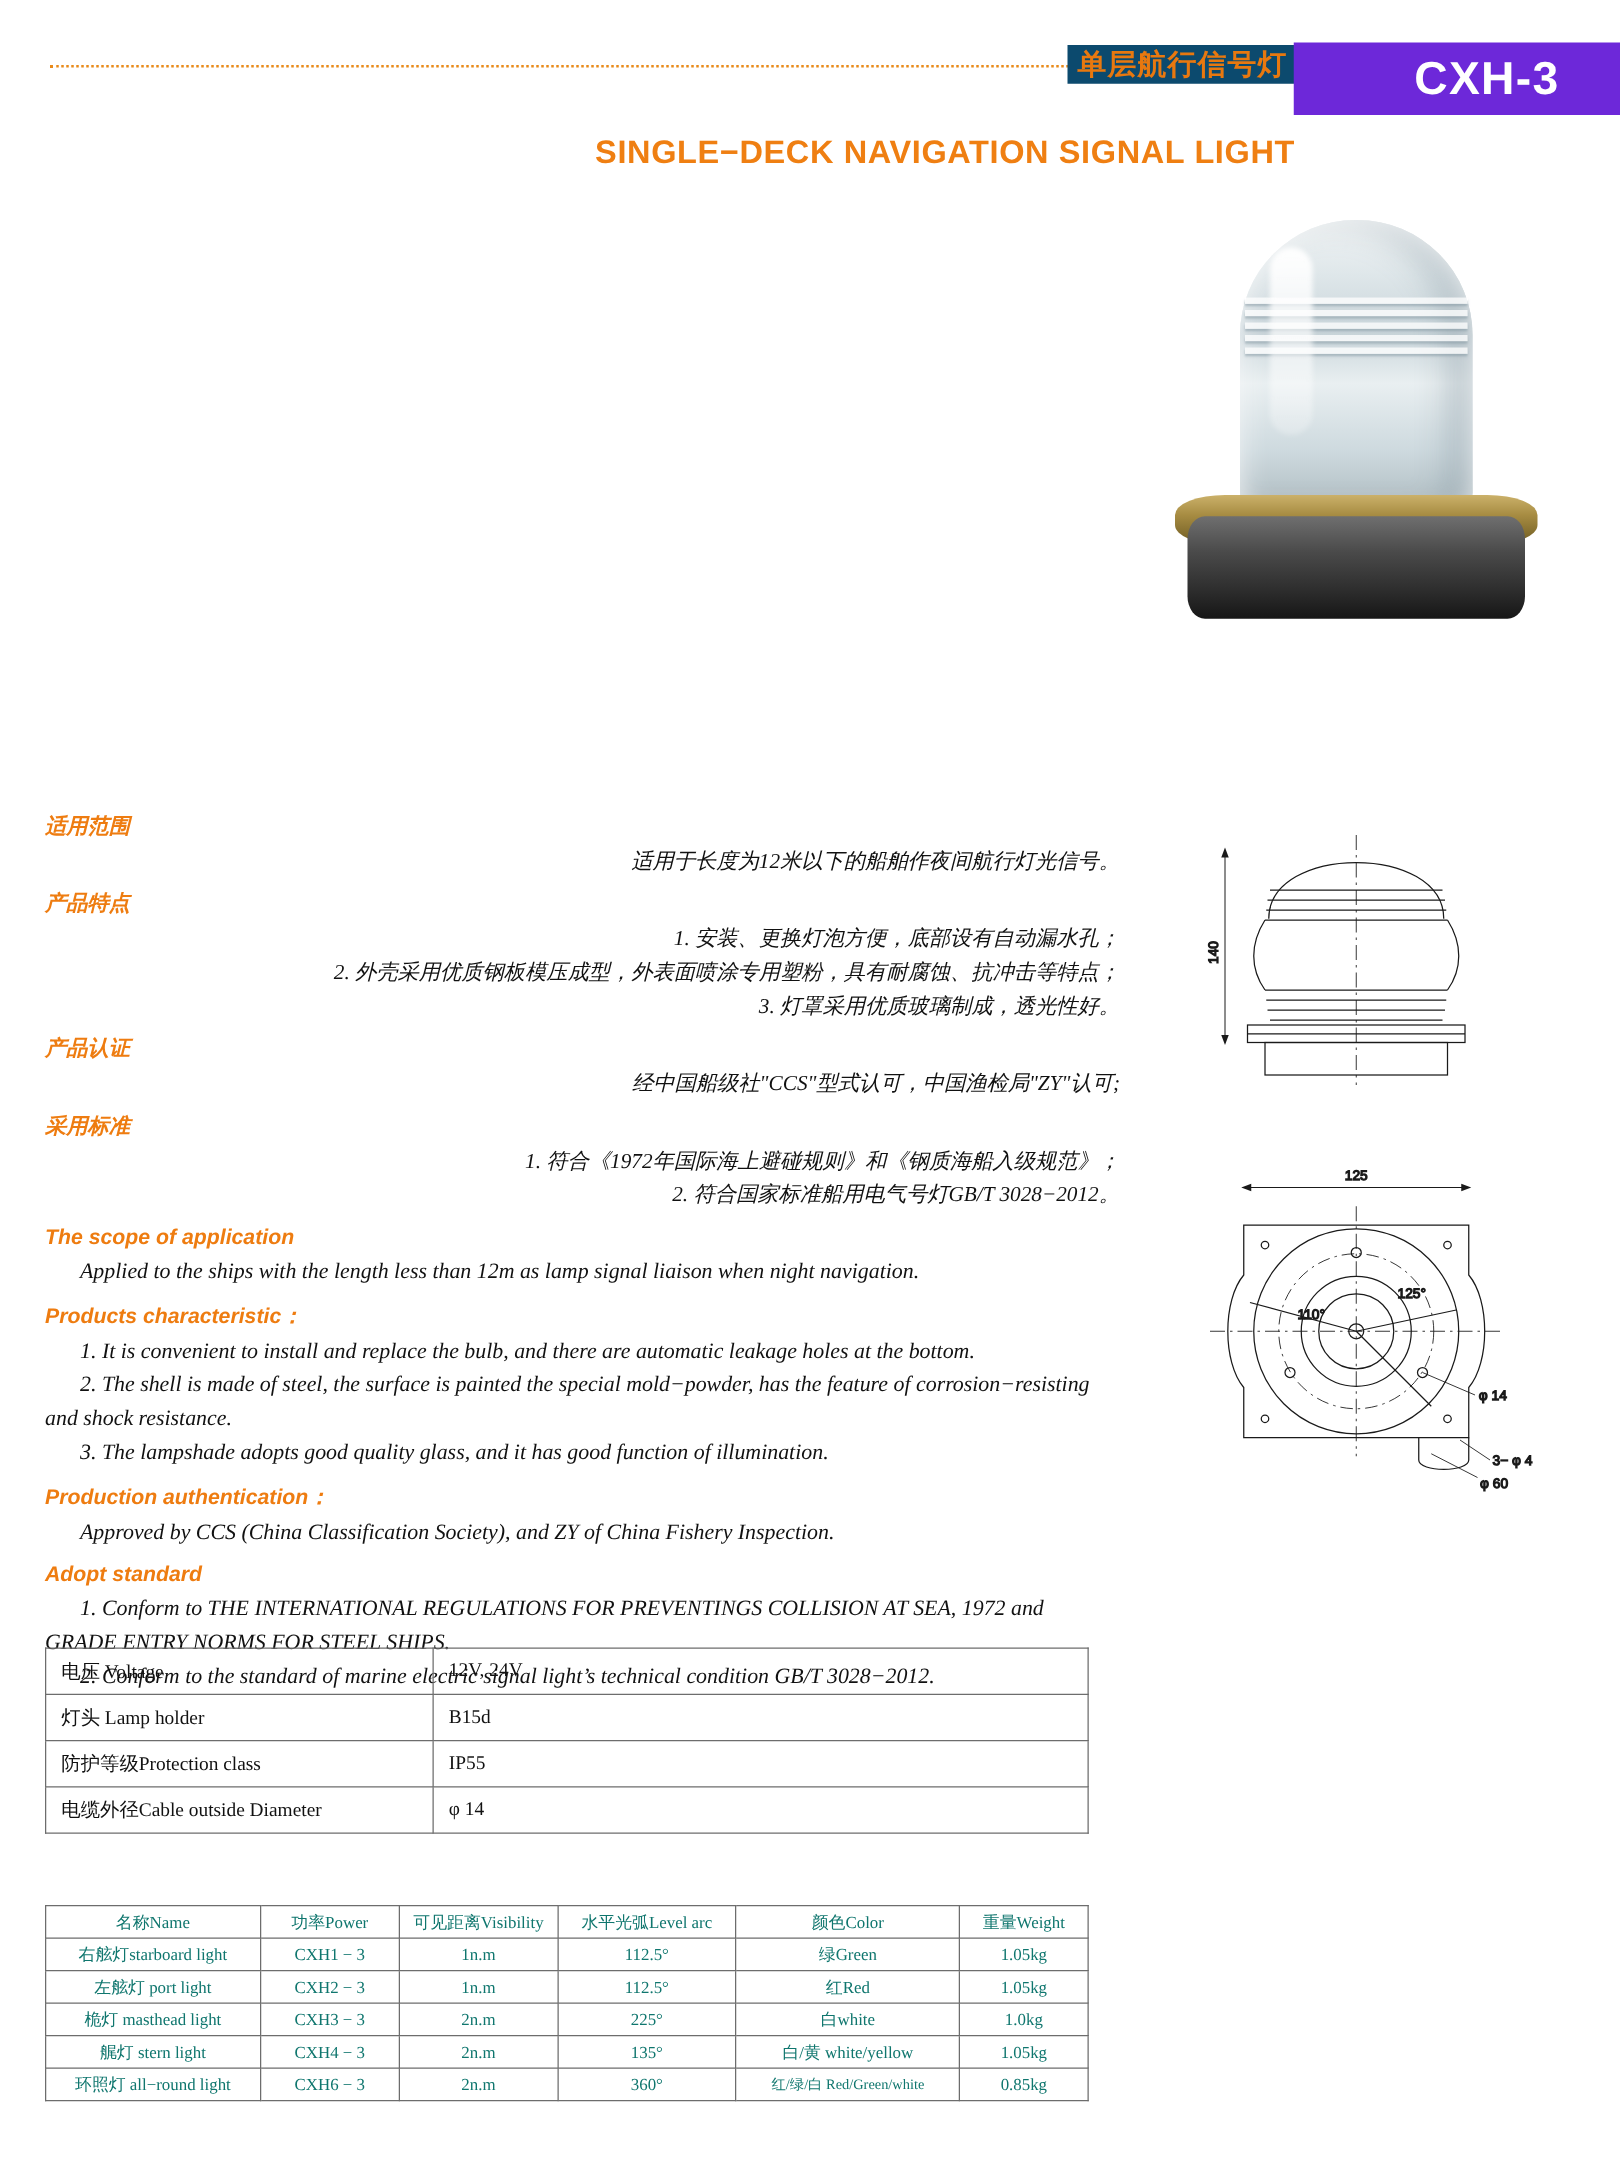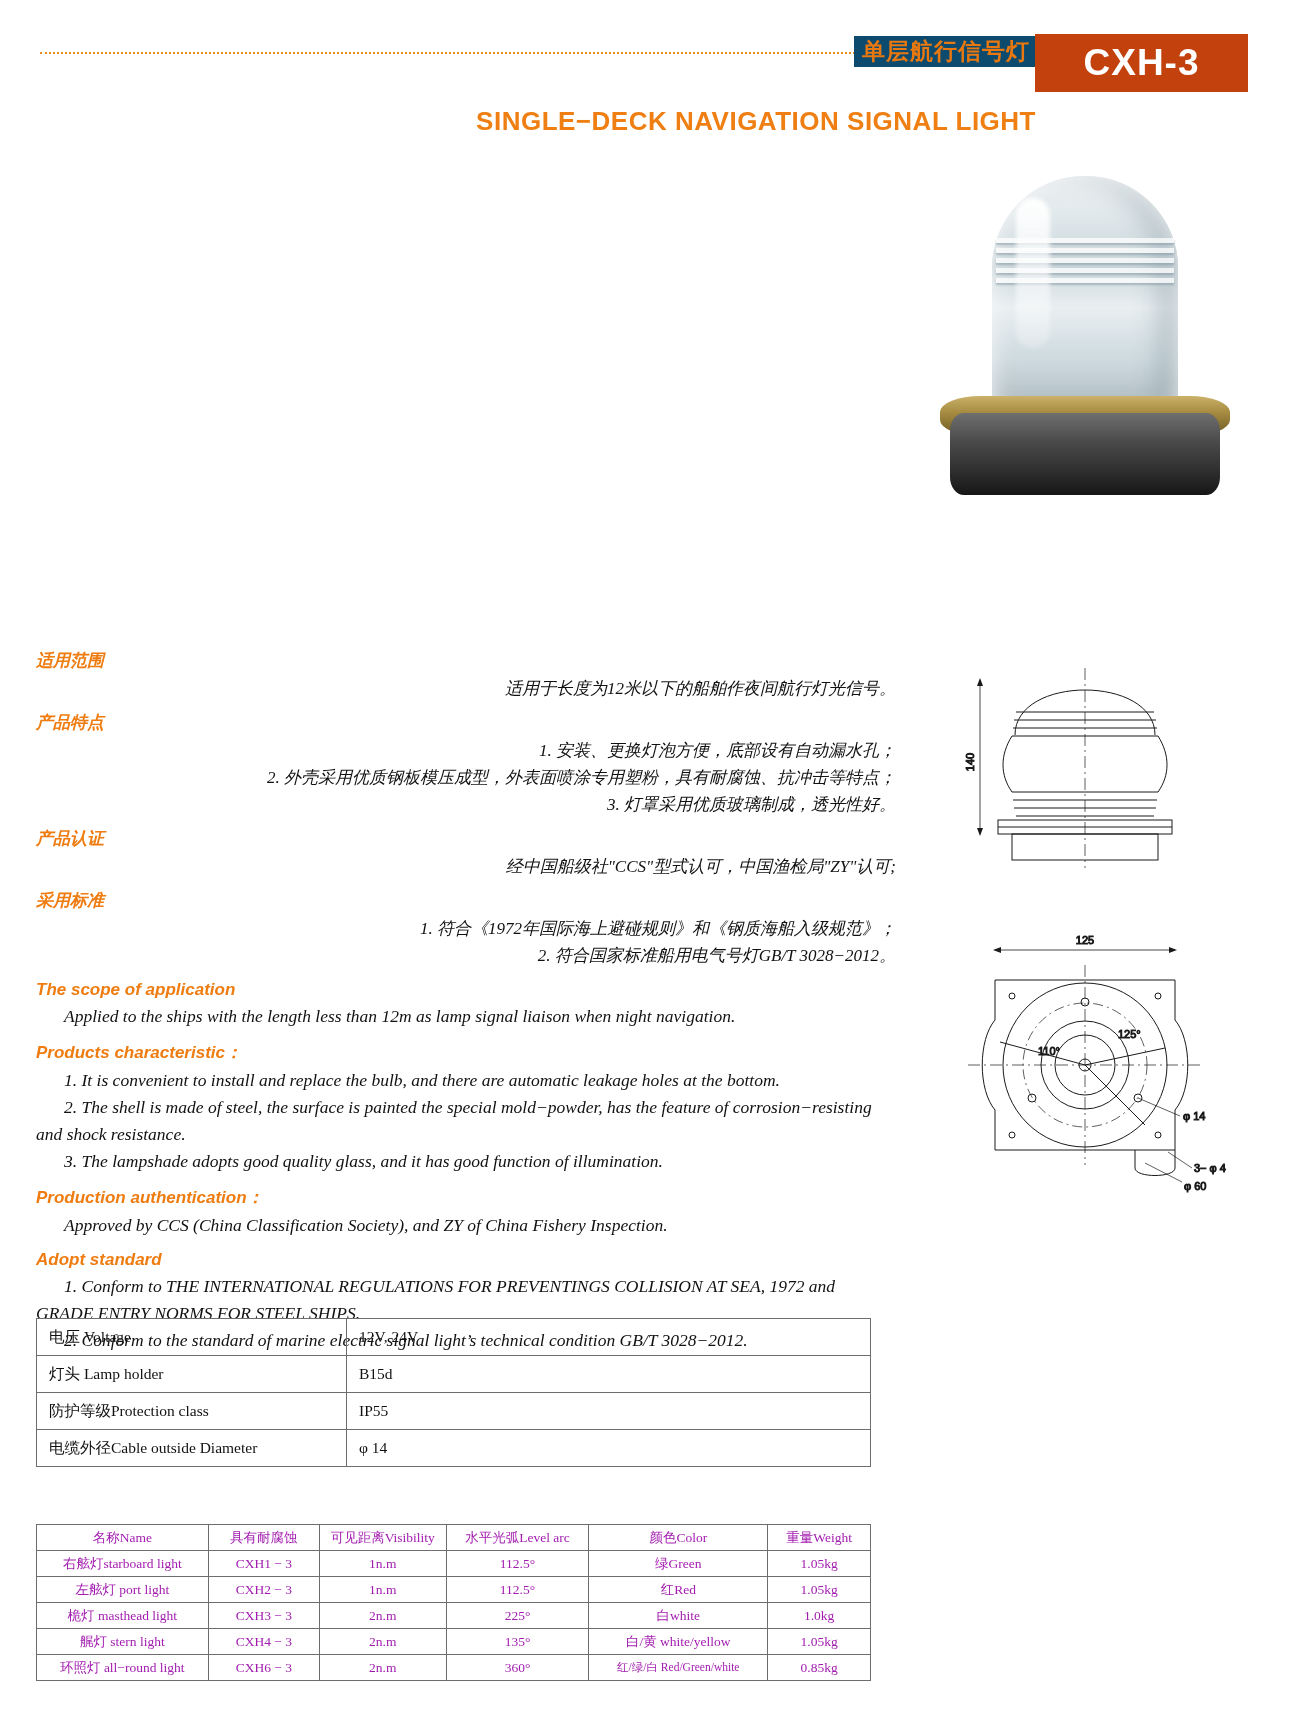--- a/index.html
+++ b/index.html
@@ -17,21 +17,22 @@
     font-size:23px;font-weight:bold;color:#e8780f;letter-spacing:1px;
     background:#0c4a6e;padding:0 8px;
   }
   .en-title{
     position:absolute;right:262px;top:82px;
     font-family:"Liberation Sans", sans-serif;
     font-size:26px;font-weight:bold;color:#ef7f12;letter-spacing:.5px;margin-top:24px;
   }
   .model-box{
     position:absolute;left:1035px;top:34px;width:213px;height:58px;
-    background:#c2410c;
+    background:#6d28d9;
+    padding-left:48px;
   }
   .model-box span{
     display:block;text-align:center;line-height:58px;
     font-family:"Liberation Sans", sans-serif;
     font-size:37px;font-weight:bold;color:#ffffff;letter-spacing:1px;
   }
   
   .photo{position:absolute;left:940px;top:168px;width:290px;height:330px;}
   .lamp-base{
     position:absolute;left:10px;top:245px;width:270px;height:82px;
@@ -61,21 +62,21 @@
   .hcn{font-family:"Liberation Sans", sans-serif;font-size:17px;font-weight:bold;color:#ee7c10;margin:9px 0 3px 0;}
   .hen{font-family:"Liberation Sans", sans-serif;font-size:17px;font-weight:bold;color:#ee7c10;margin:11px 0 3px 0;}
   .pcn{font-size:17px;color:#111;line-height:27px;margin:0;text-indent:28px;text-align:right;}
   .pen{font-size:17.5px;color:#111;line-height:27px;margin:0;text-indent:28px;}
   
   table{border-collapse:collapse;border-radius:31px;}
   .spec{position:absolute;left:36px;top:1318px;width:835px;font-size:15.5px;}
   .spec td{border:1px solid #6d6d6d;height:36px;padding:0 12px;color:#111;}
   .spec td.k{width:285px;}
   .models{position:absolute;left:36px;top:1524px;width:835px;font-size:13.5px;}
-  .models td,.models th{border:1px solid #6d6d6d;height:25px;text-align:center;color:#a21caf;font-weight:normal;padding:0 4px;}
+  .models td,.models th{border:1px solid #6d6d6d;height:25px;text-align:center;color:#0f766e;font-weight:normal;padding:0 4px;}
   .models th{font-weight:normal;}
   .small{font-size:11.5px;}
   
   .draw{position:absolute;stroke:#1a1a1a;fill:none;}
   .dim-label{font-family:"Liberation Sans", sans-serif;font-size:11px;fill:#111;}
 </style>
 </head>
 <body>
 
 <div class="header">
@@ -153,21 +154,21 @@
     <td class="k">电缆外径Cable outside Diameter</td>
     <td>φ 14</td>
   </tr>
 </tbody>
   </table>
 
 <table class="models">
   <tbody>
       <tr>
     <th style="width:175px">名称Name</th>
-    <th style="width:110px">具有耐腐蚀</th>
+    <th style="width:110px">功率Power</th>
     <th style="width:125px">可见距离Visibility</th>
     <th style="width:145px">水平光弧Level arc</th>
     <th style="width:180px">颜色Color</th>
     <th style="width:100px">重量Weight</th>
   </tr>
   <tr>
     <td>右舷灯starboard light</td>
     <td>CXH1 − 3</td>
     <td>1n.m</td>
     <td>112.5°</td>

